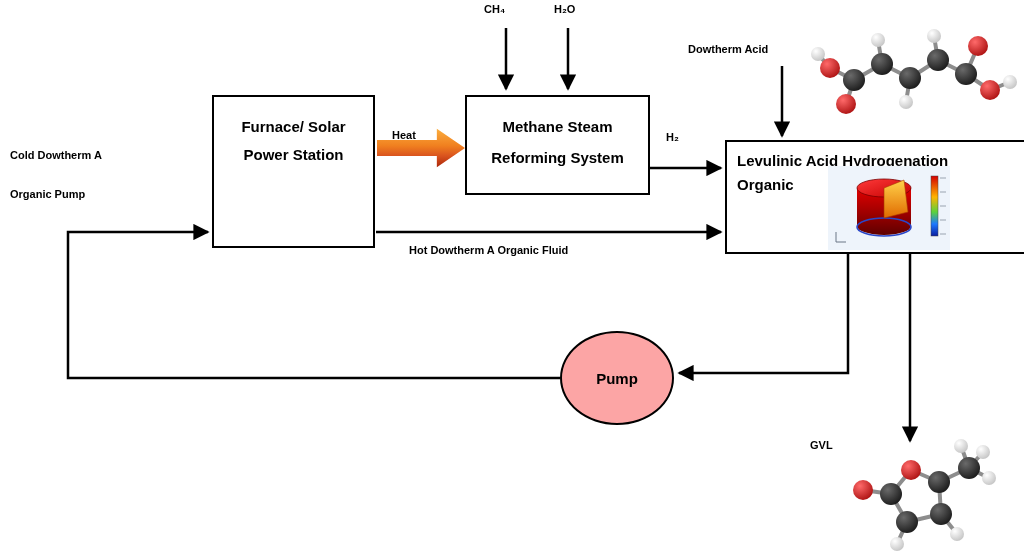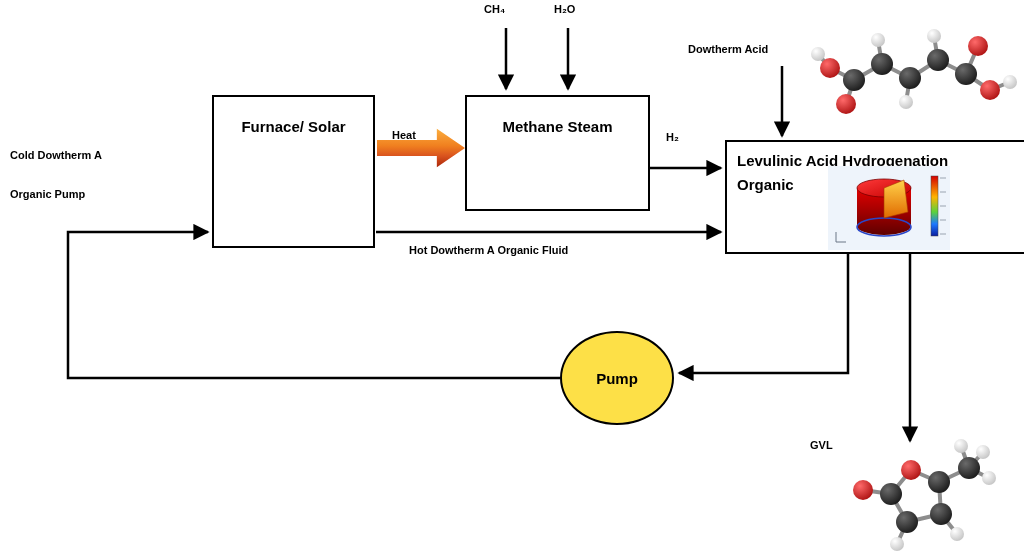--- a/index.html
+++ b/index.html
@@ -8,30 +8,30 @@
     font-family:"Liberation Sans","DejaVu Sans",sans-serif;color:#000;
   }
   .overlay{position:absolute;left:0;top:0;width:1024px;height:554px;pointer-events:none;}
   .lbl{position:absolute;font-weight:bold;font-size:11px;white-space:nowrap;}
   .box{
     position:absolute;border:2.5px solid #000;background:#fff;box-sizing:border-box;
     font-weight:bold;font-size:15px;
   }
   .box .bl{display:block;}
   .furnace{left:212px;top:95px;width:163px;height:153px;text-align:center;padding-top:16px;line-height:28px;}
-  .reformer{left:465px;top:95px;width:185px;height:116px;text-align:center;padding-top:14px;line-height:31px;}
+  .reformer{left:465px;top:95px;width:185px;height:100px;text-align:center;padding-top:14px;line-height:31px;}
   .reactor{left:725px;top:140px;width:331px;height:114px;padding:7px 0 0 10px;line-height:24px;}
   .heat-arrow{
     position:absolute;left:377px;top:128px;width:88px;height:40px;
     background:linear-gradient(180deg,#fbb040 0%,#f07f1f 45%,#d9531e 70%,#a82409 100%);
     clip-path:polygon(0 30%,68% 30%,68% 2%,100% 50%,68% 98%,68% 70%,0 70%);
   }
   .pump{
     position:absolute;left:560px;top:331px;width:114px;height:94px;border:2.5px solid #000;
-    border-radius:50%;background:#fde047;box-sizing:border-box;display:flex;align-items:center;
+    border-radius:50%;background:#fca5a5;box-sizing:border-box;display:flex;align-items:center;
     justify-content:center;font-weight:bold;font-size:15px;
   }
   .simpanel{position:absolute;left:828px;top:166px;width:122px;height:84px;}
   .mol{position:absolute;}
 </style>
 </head>
 <body>
 
 <div class="canvas">
 
@@ -50,24 +50,26 @@
     <path d="M848,254 L848,373 L679,373" fill="none" stroke="#000" stroke-width="2.5" marker-end="url(#ah)"></path>
     <line x1="910" y1="254" x2="910" y2="441" stroke="#000" stroke-width="2.5" marker-end="url(#ah)"></line>
   </svg>
 
   <div class="lbl" style="left:484px;top:3px;">CH₄</div>
   <div class="lbl" style="left:554px;top:3px;">H₂O</div>
   <div class="lbl" style="left:688px;top:43px;">Dowtherm Acid</div>
 
   <div class="box furnace">
     <span class="bl">Furnace/ Solar</span>
+    <span class="bl">Power Station</span>
   </div>
 
   <div class="box reformer">
     <span class="bl">Methane Steam</span>
+    <span class="bl">Reforming System</span>
   </div>
 
   <div class="box reactor">
     <span class="bl">Levulinic Acid Hydrogenation</span>
     <span class="bl">Organic</span>
   </div>
 
   <div class="lbl" style="left:392px;top:85px;margin-top:44px;">Heat</div>
   <div class="heat-arrow"></div>
 

